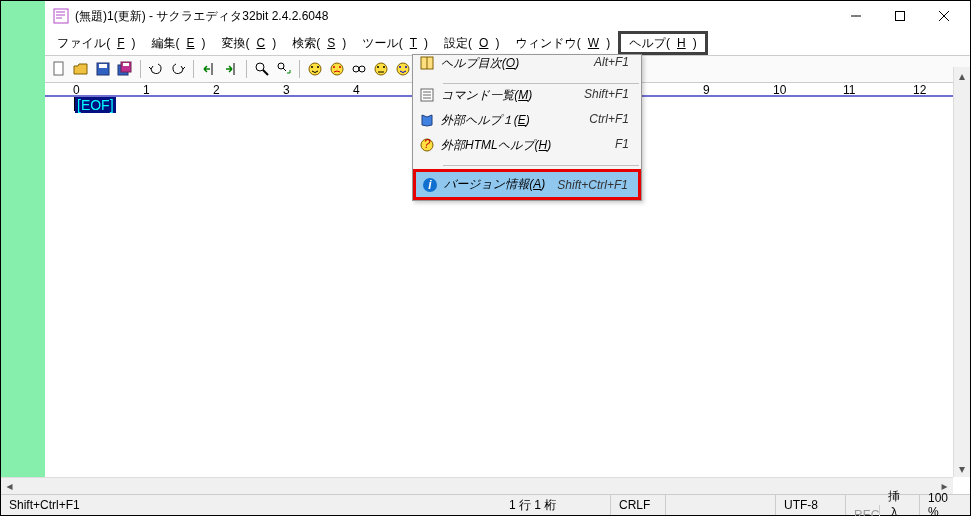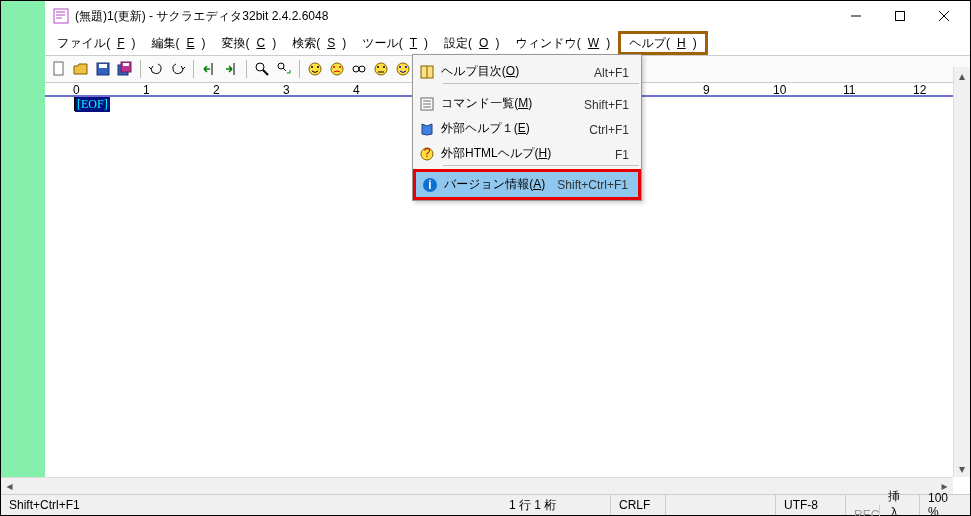--- a/index.html
+++ b/index.html
@@ -5,43 +5,43 @@
 * { margin: 0; padding: 0; box-sizing: border-box; font-family: "Meiryo UI", "MS UI Gothic", sans-serif; font-size: 12px; }
 body { background: #fff; }
 .window { width: 971px; height: 516px; border: 1px solid #000; display: flex; flex-direction: column; background: #86efac; position: relative; padding-left: 44px; }
 .titlebar { height: 30px; display: flex; align-items: center; padding: 0 4px; background: #fff; }
 .titlebar .app-icon { width: 16px; height: 16px; margin: 0 6px 0 4px; display: inline-flex; }
 .titlebar .title { flex: 1; color: #000; }
 .titlebar .btns { display: flex; }
 .titlebar .btn { width: 44px; height: 28px; display: flex; align-items: center; justify-content: center; color: #000; }
 .menubar { height: 24px; display: flex; align-items: stretch; padding: 0 4px; background: #fff; }
 .menubar .item { padding: 0 8px; display: flex; align-items: center; color: #000; cursor: default; gap: 7px; }
-.menubar .item.hi { border: 3px solid #a16207; background: #fff; }
+.menubar .item.hi { border: 3px solid #404040; background: #fff; }
 .toolbar { height: 28px; display: flex; align-items: center; padding: 0 4px; gap: 2px; border-top: 1px solid #ccc; border-bottom: 1px solid #ccc; background: #fafafa; }
 .toolbar .tb { width: 20px; height: 20px; display: flex; align-items: center; justify-content: center; }
 .toolbar .sep { width: 1px; height: 18px; background: #bbb; margin: 0 3px; }
 .ruler { height: 14px; border-bottom: 2px solid #7070d0; background: #fff; position: relative; overflow: hidden; font-size: 10px; font-family: monospace; color: #000; }
 .ruler-inner { position: absolute; left: 28px; top: 0; right: 0; white-space: nowrap; }
 .ruler-inner span { display: inline-block; width: 70px; position: relative; }
 .ruler-inner span::before { content: ""; position: absolute; left: 0; bottom: -2px; width: 100%; height: 4px; background: repeating-linear-gradient(to right, #000 0 1px, transparent 1px 7px); }
 .editor { flex: 1; position: relative; background: #fff; overflow: hidden; }
-.editor .eof { position: absolute; left: 30px; top: 0; background: #001080; color: #0ff; font-family: Liberation Serif, serif; font-size: 12px; padding: 0 2px; }
+.editor .eof { position: absolute; left: 30px; top: 0; background: #001080; color: #0ff; font-family: Liberation Sans, sans-serif; font-size: 14px; padding: 0 2px; }
 .editor .caret { position: absolute; left: 29px; top: 0; width: 1px; height: 14px; background: #000; }
 .vscroll { position: absolute; right: 0; top: 66px; width: 17px; bottom: 38px; background: #f0f0f0; border-left: 1px solid #ddd; }
 .vscroll .arrow { height: 17px; display:flex; align-items:center; justify-content:center; color:#555; }
 .vscroll .bottom { position:absolute; bottom:0; width:100%; }
 .hscroll { position: absolute; left: 0; right: 17px; bottom: 21px; height: 17px; background: #f0f0f0; border-top: 1px solid #ddd; display:flex; }
 .hscroll .arrow { width: 17px; display:flex; align-items:center; justify-content:center; color:#555; }
 .hscroll .track { flex:1; }
 .statusbar { position: absolute; left: 0; right: 0; bottom: 0; height: 21px; background: #f0f0f0; border-top: 1px solid #ccc; display: flex; align-items: center; color: #000; }
 .statusbar .cell { padding: 0 8px; border-right: 1px solid #ccc; height: 100%; display:flex; align-items:center; }
 .statusbar .cell.dim { color: #999; margin-top: 20px; }
 .statusbar .flex { flex: 1; border-right: none; }
 .dropdown { position: absolute; left: 411px; top: 53px; width: 230px; background: #f5f5f5; border: 1px solid #999; box-shadow: 2px 2px 4px rgba(0,0,0,0.2); z-index: 10; }
-.dropdown .row { display: flex; align-items: flex-end; height: 25px; padding: 0 6px 0 0; }
+.dropdown .row { display: flex; align-items: flex-start; height: 25px; padding: 0 6px 0 0; font-style: italic; }
 .dropdown .row .ico { width: 28px; display: flex; align-items: center; justify-content: center; }
 .dropdown .row .lbl { flex: 1; }
 .dropdown .row .sc { color: #333; padding-right: 6px; }
 .dropdown .divider { height: 1px; background: #c0c0c0; margin: 3px 2px 3px 30px; }
 .dropdown .row.hi { border: 3px solid #e60000; padding: 0; height: 31px; }
 .dropdown .row.hi .inner { background: #8fc7ef; display:flex; align-items:center; width: 100%; height: 100%; padding-right: 4px; }
 .u { text-decoration: underline; }
 </style>
 </head>
 <body>

